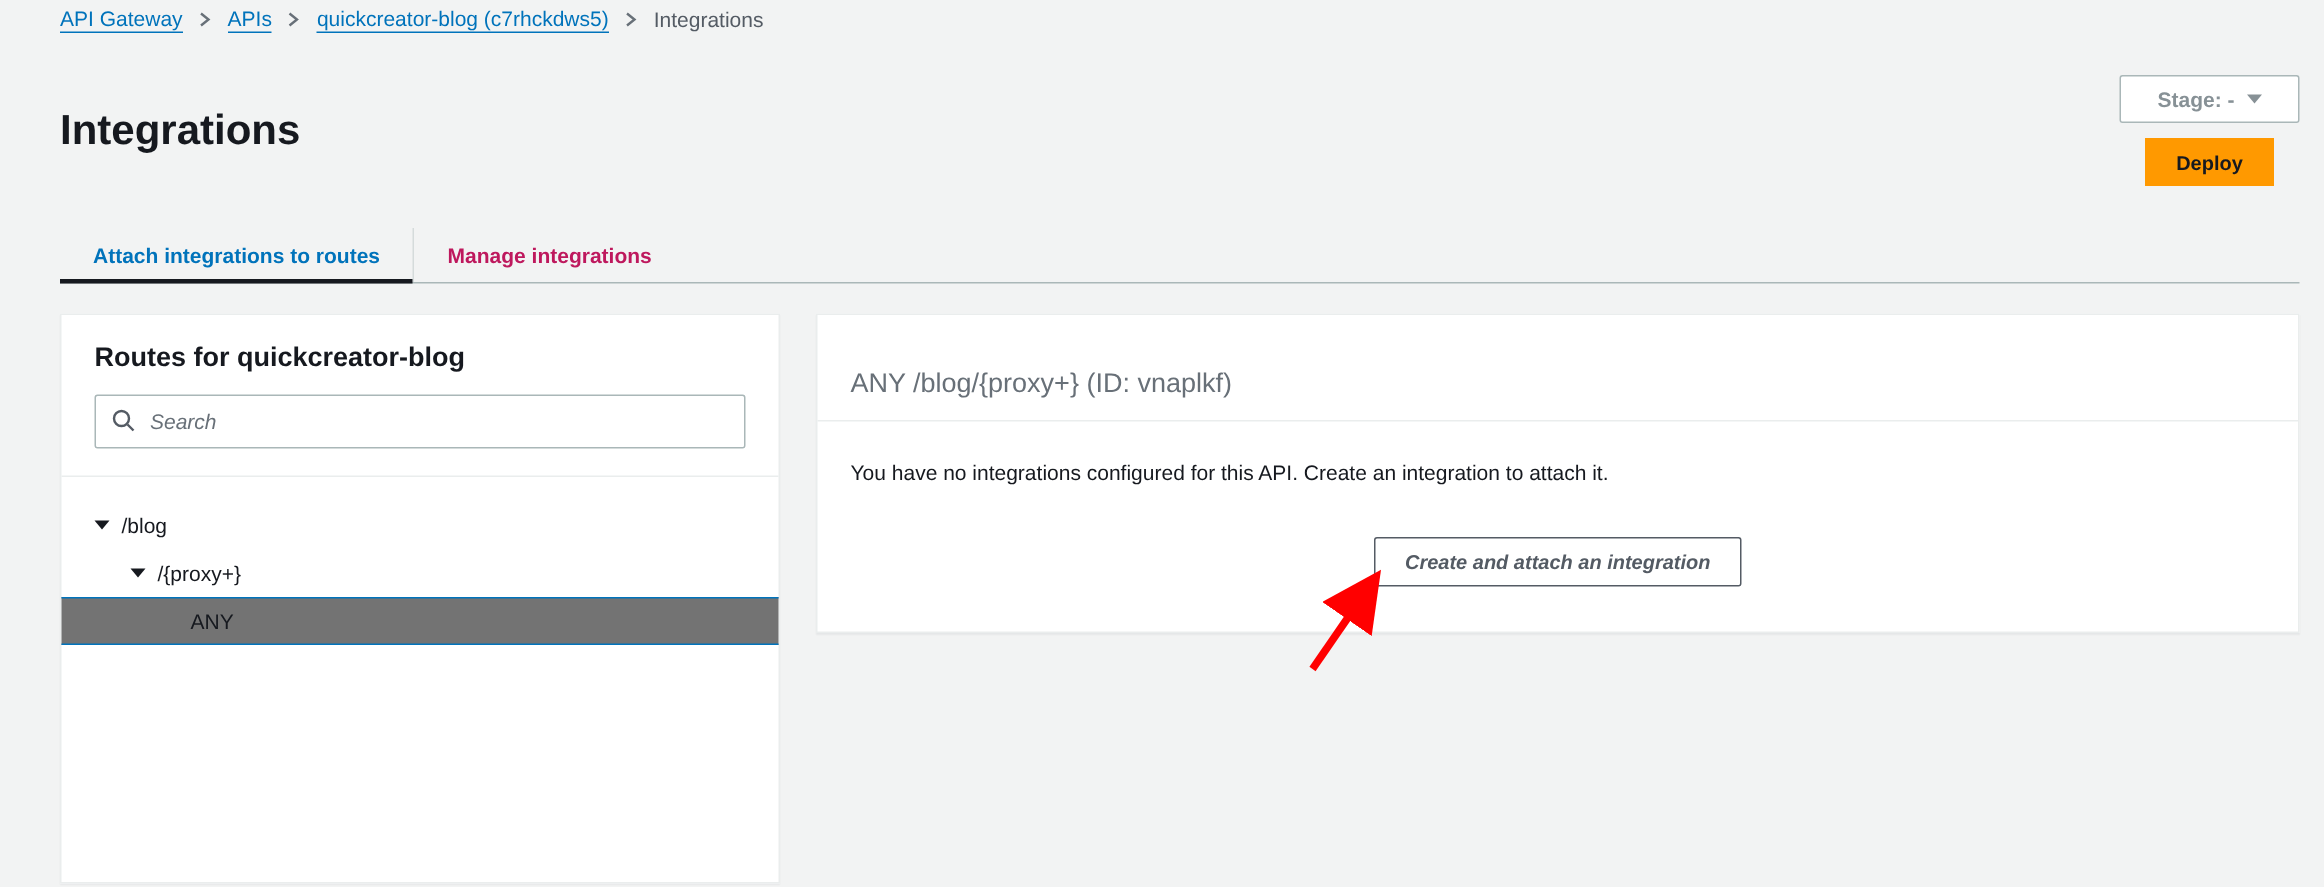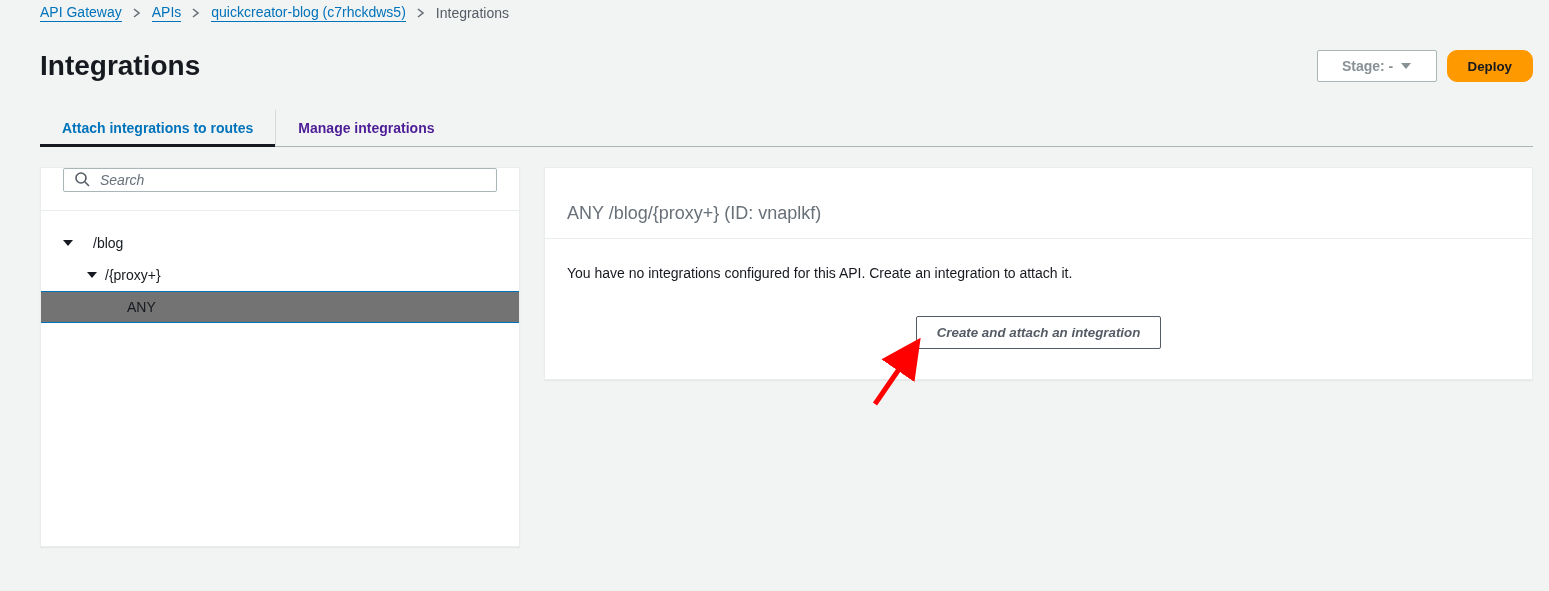--- a/index.html
+++ b/index.html
@@ -34,21 +34,21 @@
     align-items:center;
     margin-top: 28px;
     margin-bottom: 28px;
   }
   .page-title {
     font-size: 28px;
     font-weight: 700;
     color:#16191f;
     margin:0;
   }
-  .header-actions { display:flex; gap:10px; align-items:center; }
+  .header-actions { display:flex; gap:10px; align-items:center;flex-direction:column; }
 
   .stage-select {
     background:#fff;
     border:1px solid #aab7b8;
     border-radius:2px;
     height:32px;
     padding:0 10px;
     display:flex;
     align-items:center;
     gap:8px;
@@ -60,34 +60,34 @@
   }
   .stage-select .tri { width:0;height:0;border-left:5px solid transparent;border-right:5px solid transparent;border-top:6px solid #879196; }
 
   .deploy-btn {
     background:#ff9900;
     border:1px solid #ff9900;
     color:#16191f;
     font-weight:700;
     height:32px;
     padding:0 20px;
-    border-radius:10px;
+    border-radius:0;
     cursor:pointer;
   }
 
   
   .tabs {
     display:flex;
     border-bottom:1px solid #aab7b8;
     margin-bottom:20px;
   }
   .tab {
     padding:10px 22px;
     font-weight:700;
-    color:#4c1d95;
+    color:#be185d;
     cursor:pointer;
     border-right:1px solid #d5dbdb;
     position:relative;
   }
   .tab:last-child { border-right:none; }
   .tab.active { color:#0073bb; }
   .tab.active::after {
     content:"";
     position:absolute;
     left:0; right:0; bottom:-1px;
@@ -121,21 +121,21 @@
     font-size:18px;
     margin-top:17px;
   }
   .panel-divider { border-top:1px solid #eaeded; }
 
   
   .search-wrap { padding:0 22px 18px 22px; }
   .search-box {
     border:1px solid #aab7b8;
     border-radius:2px;
-    height:24px;
+    height:36px;
     display:flex;
     align-items:center;
     padding:0 10px;
     gap:8px;
   }
   .search-box input {
     border:none;
     outline:none;
     flex:1;
     font-size:14px;
@@ -156,21 +156,21 @@
     cursor:pointer;
   }
   .tree-row .caret {
     width:0;height:0;
     border-left:5px solid transparent;
     border-right:5px solid transparent;
     border-top:6px solid #16191f;
     margin-right:8px;
     flex-shrink:0;
   }
-  .tree-row.depth-0 { padding-left:22px;gap:12px; }
+  .tree-row.depth-0 { padding-left:22px; }
   .tree-row.depth-1 { padding-left:46px; }
   .tree-row.depth-2 { padding-left:86px; }
   .tree-row.selected {
     background:#737373;
     border-top:1px solid #0073bb;
     border-bottom:1px solid #0073bb;
   }
 
   
   .right-body { padding:26px 22px 30px 22px; text-align:left; position:relative; }
@@ -235,20 +235,23 @@
   </div>
 
   <div class="tabs">
     <div class="tab active">Attach integrations to routes</div>
     <div class="tab">Manage integrations</div>
   </div>
 
   <div class="content-row">
 
     <div class="panel left-panel">
+      <div class="panel-header">
+        <h2 class="panel-title">Routes for quickcreator-blog</h2>
+      </div>
       <div class="search-wrap">
         <div class="search-box">
           <span class="search-icon">
             <svg viewBox="0 0 16 16" fill="none">
                 <circle cx="7" cy="7" r="5" stroke="#545b64" stroke-width="1.6"></circle>
                 <line x1="11" y1="11" x2="15" y2="15" stroke="#545b64" stroke-width="1.6"></line>
               </svg>
           </span>
           <input type="text" placeholder="Search" style="">
         </div>

